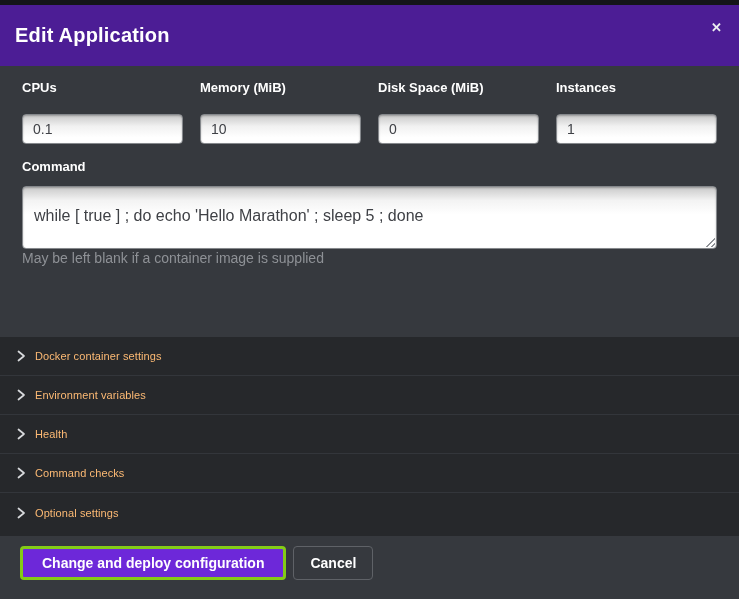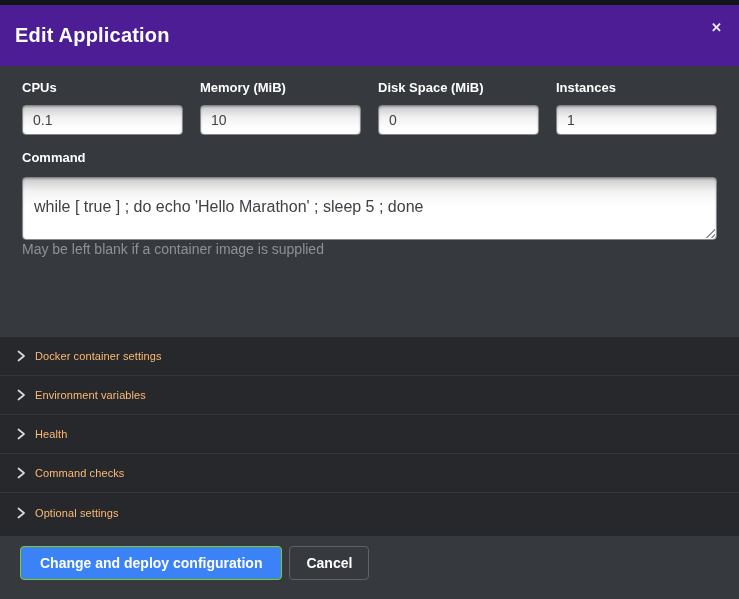--- a/index.html
+++ b/index.html
@@ -60,21 +60,21 @@
     font-family: "Liberation Sans", "DejaVu Sans", sans-serif;
     outline: none;
   }
   .id-row { margin-bottom: 16px; }
   .resource-grid {
     display: grid;
     grid-template-columns: repeat(4, 1fr);
     column-gap: 17px;
     margin-bottom: 16px;
   }
-  .resource-grid .field-label { margin-bottom: 10px; }
+  .resource-grid .field-label { margin-bottom: 19px; }
   .resource-grid .text-input { height: 30px; }
 
   .command-row { position: relative; }
   .command-textarea {
     display: block;
     width: 100%; height: 63px;
     border: 1px solid #85888c;
     border-radius: 4px;
     background: linear-gradient(180deg, #c9c9c9 0%, #f3f3f3 22%, #ffffff 45%);
     box-shadow: inset 0 1px 2px rgba(0,0,0,.25);
@@ -126,22 +126,22 @@
   }
   .btn {
     height: 34px;
     border-radius: 4px;
     font-size: 14px; font-weight: 600;
     font-family: "Liberation Sans", "DejaVu Sans", sans-serif;
     cursor: pointer;
     display: inline-flex; align-items: center;
   }
   .btn-primary {
-    background: #3b82f6;
-    border: 1px solid #84cc16;
+    background: #6d28d9;
+    border: 3px solid #84cc16;
     color: #ffffff;
     padding: 0 19px;
   }
   .btn-cancel {
     background: transparent;
     border: 1px solid #5f6267;
     color: #ffffff;
     padding: 0 16px;
     margin-left: 7px;
   }

